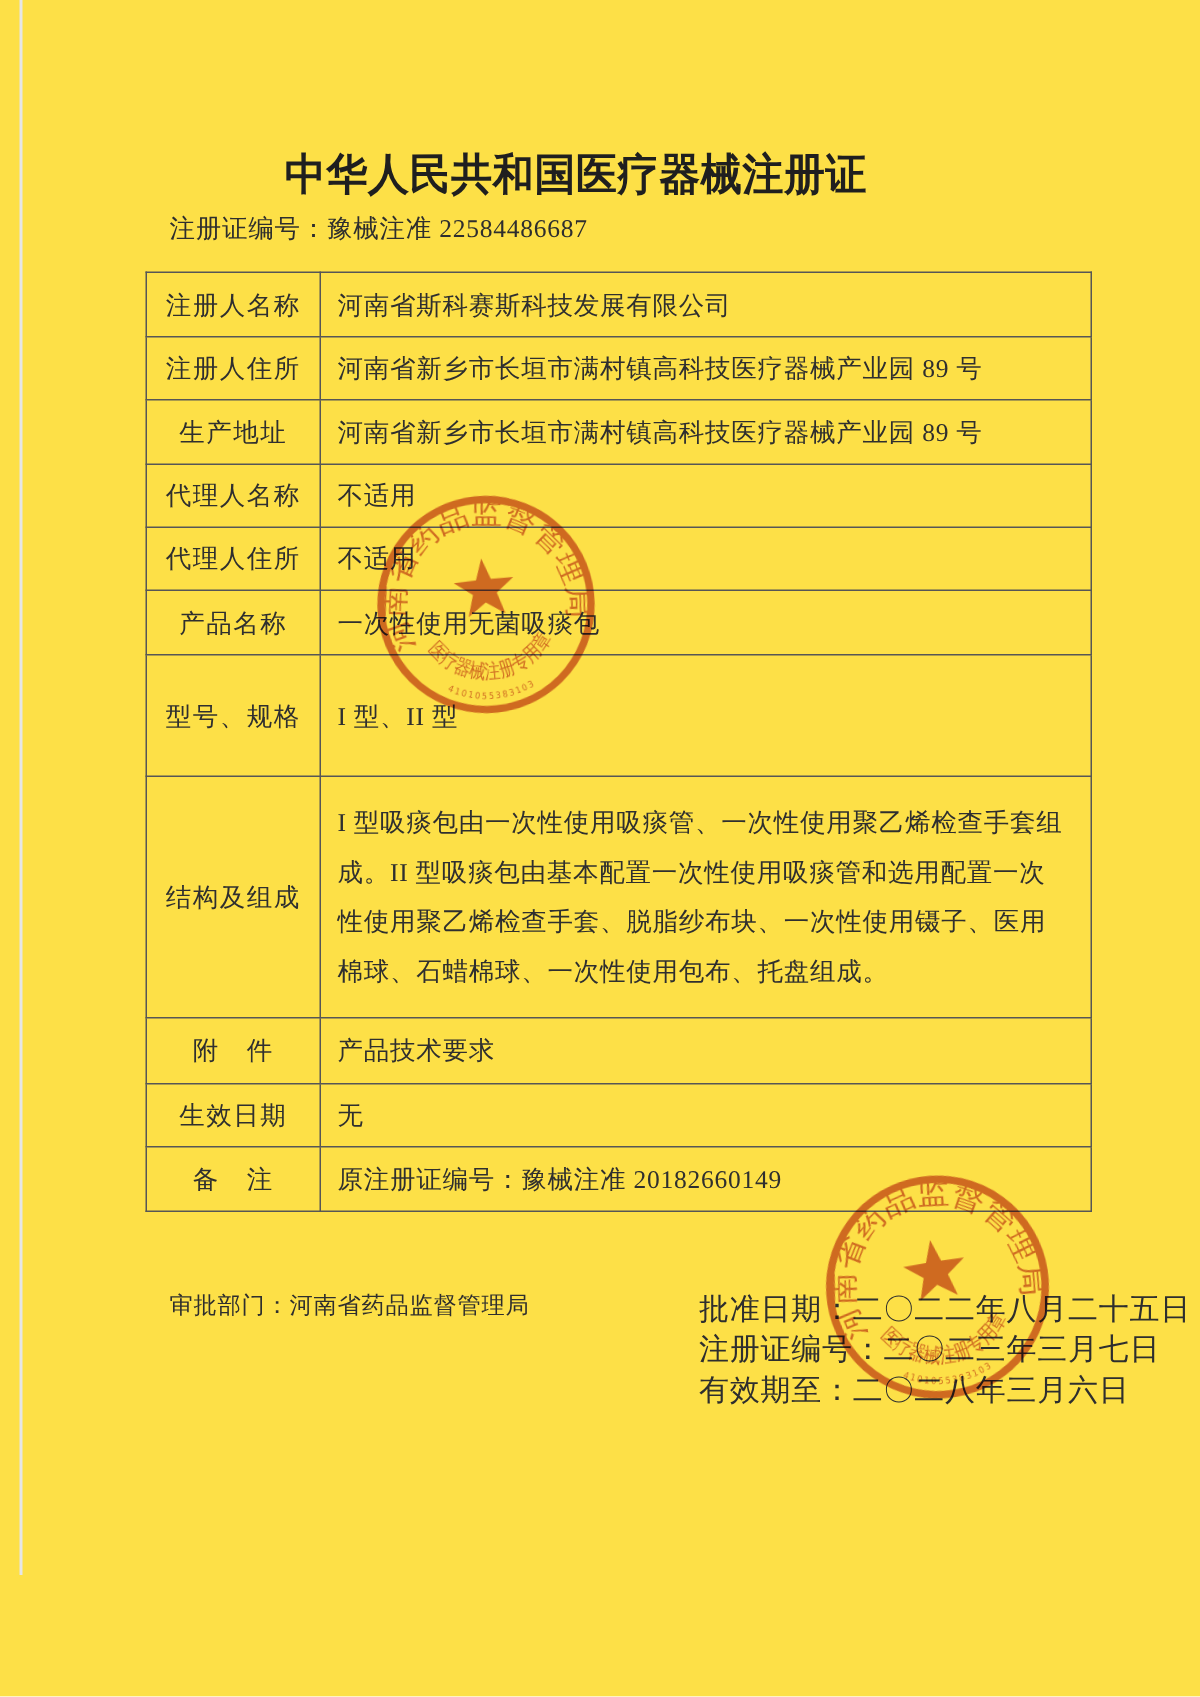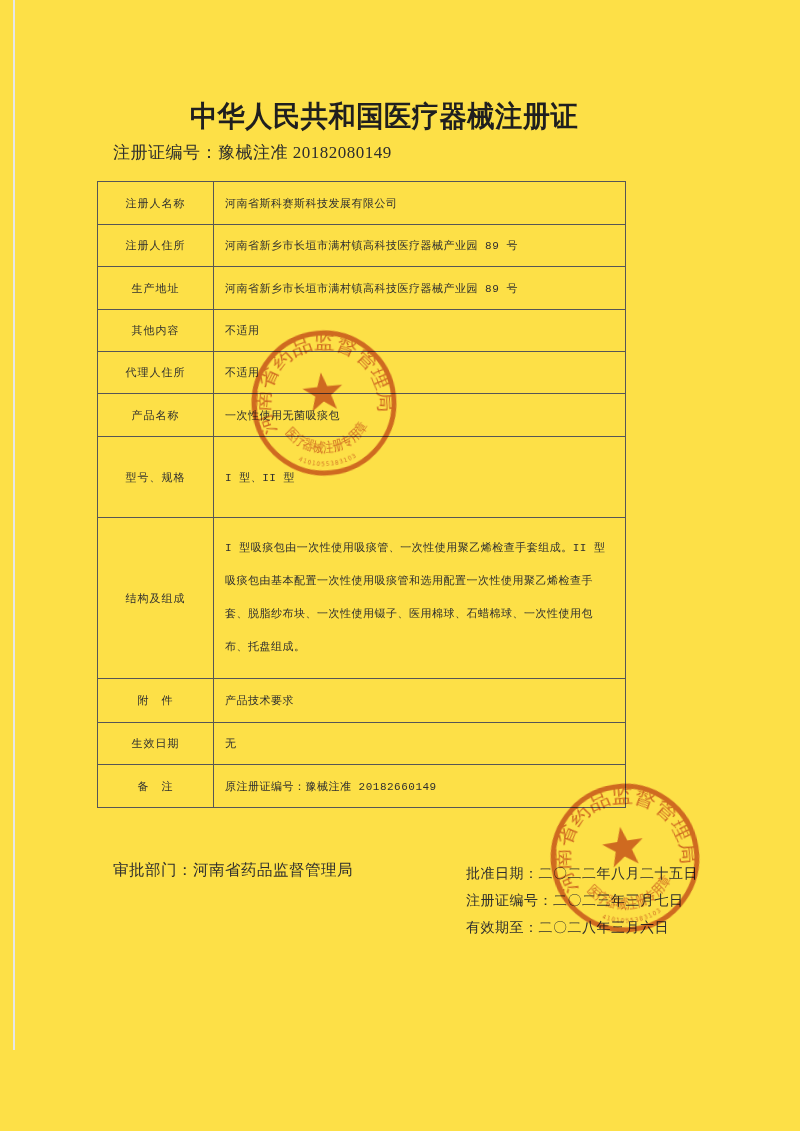--- a/index.html
+++ b/index.html
@@ -16,78 +16,78 @@
   .title {
     position:absolute; left:0; top:78px; width:768px;
     text-align:center; font-size:29px; font-weight:bold; color:#1f1f1f;
     transform:scaleX(0.94); letter-spacing:0.5px; white-space:nowrap;
   }
   .regline {
     position:absolute; left:113px; top:141px; font-size:17px; color:#2e2e2e;
     letter-spacing:0.5px; white-space:nowrap;
   }
   table.cert {
-    position:absolute; left:97px; top:181px; width:529px;
-    border-collapse:collapse; table-layout:fixed; font-size:11px; color:#2f2f2f;font-family:Liberation Mono, monospace;
+    position:absolute; left:97px; top:181px; width:631px;
+    border-collapse:collapse; table-layout:fixed; font-size:17px; color:#2f2f2f;
   }
   table.cert th, table.cert td { border:1.5px solid #565656; }
   table.cert th {
     width:111px; font-weight:normal; text-align:center;
     letter-spacing:1px; padding:0 2px; vertical-align:middle;
   }
   table.cert td {
     padding:2px 14px 2px 11px; text-align:left; vertical-align:middle;
     letter-spacing:0.5px;
   }
   td.para { line-height:33px; letter-spacing:1px; text-align:justify; padding-top:8px; padding-bottom:8px; }
   .h43{height:43px}.h42{height:42px}.h81{height:81px}.h161{height:161px}.h45{height:45px}.h44{height:44px}
   .footer-left {
     position:absolute; left:113px; top:860px; font-size:15.5px; color:#2e2e2e;
     letter-spacing:0.5px; white-space:nowrap;
   }
   .footer-dates {
-    position:absolute; left:466px; top:860px; font-size:14px; color:#2e2e2e;
+    position:absolute; left:466px; top:860px; font-size:20px; color:#2e2e2e;
     line-height:27px; letter-spacing:0.5px; white-space:nowrap;
   }
   .stamp {
     position:absolute; mix-blend-mode:multiply; opacity:0.82;
     filter:blur(0.3px); pointer-events:none;
   }
   .stamp svg { display:block; width:100%; height:100%; }
   .stamp-1 { left:247px; top:326px; width:154px; height:154px; transform:rotate(-6deg); }
   .stamp-2 { left:546px; top:779px; width:158px; height:158px; transform:rotate(-9deg); }
 </style>
 </head>
 <body>
 
 <div class="page">
   <div class="scan-edge"></div>
 
   <h1 class="title">中华人民共和国医疗器械注册证</h1>
 
   <div class="regline">
-    <span>注册证编号：</span><span>豫械注准 20182080149</span>
+    <span>注册证编号：</span><span>豫械注准 22584486687</span>
   </div>
 
   <table class="cert">
     <tbody>
       <tr class="h43">
         <th>注册人名称</th>
         <td>河南省斯科赛斯科技发展有限公司</td>
       </tr>
       <tr class="h42">
         <th>注册人住所</th>
         <td>河南省新乡市长垣市满村镇高科技医疗器械产业园 89 号</td>
       </tr>
       <tr class="h43">
         <th>生产地址</th>
         <td>河南省新乡市长垣市满村镇高科技医疗器械产业园 89 号</td>
       </tr>
       <tr class="h42">
-        <th>其他内容</th>
+        <th>代理人名称</th>
         <td>不适用</td>
       </tr>
       <tr class="h42">
         <th>代理人住所</th>
         <td>不适用</td>
       </tr>
       <tr class="h43">
         <th>产品名称</th>
         <td>一次性使用无菌吸痰包</td>
       </tr>

